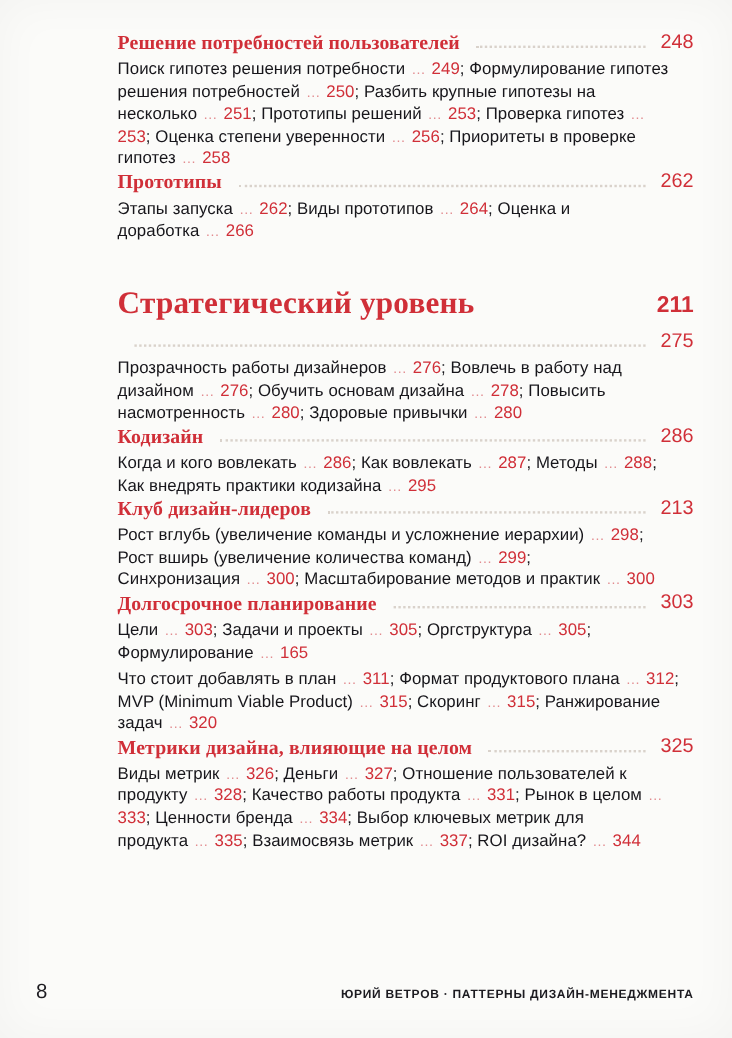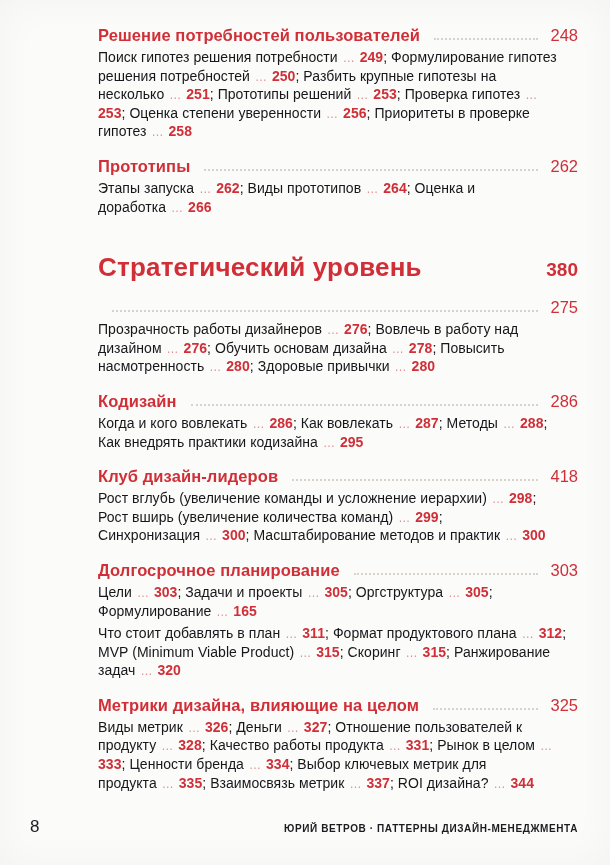--- a/index.html
+++ b/index.html
@@ -19,35 +19,35 @@
   .page{
     position:relative;
     width:610px;height:865px;
     padding:26px 32px 0 98px;
     box-shadow:inset 0 0 40px rgba(0,0,0,0.035);
   }
   
   .hrow{
     display:flex;
     align-items:flex-end;
-    margin-top:15px;
   }
   .hrow:first-child{margin-top:0;}
   .hrow .title{
     font-weight:700;
     color:var(--accent);
     white-space:pre-line;
     letter-spacing:.1px;
+    font-family:Liberation Serif, serif;
   }
   .section .title{font-size:16.5px;line-height:19px;}
   .section .pnum{
     font-weight:400;color:var(--accent);
     font-size:16.5px;line-height:19px;
   }
-  .chapter{margin-top:36px;margin-bottom:16px;align-items:flex-end;}
+  .chapter{margin-top:36px;margin-bottom:8px;align-items:flex-end;}
   .chapter .title{font-size:26px;line-height:29px;letter-spacing:.2px;}
   .chapter .pnum{
     font-weight:700;color:var(--accent);
     font-size:19px;line-height:24px;
   }
   .leader{
     flex:1;
     border-bottom:2px dotted var(--leader);
     margin:0 12px 5px 14px;
     min-width:18px;
@@ -61,21 +61,21 @@
     margin-top:4px;
     color:var(--ink);
     letter-spacing:.05px;
   }
   .sep{
     color:var(--sepdots);
     font-size:12px;
     padding:0 4px 0 5px;
     letter-spacing:1px;
   }
-  .ipg{color:var(--accent);font-weight:bold;}
+  .ipg{color:var(--accent);}
   
   .footer{
     position:absolute;
     left:30px;right:32px;bottom:28px;
     display:flex;
     align-items:baseline;
     justify-content:space-between;
   }
   .folio{font-size:17px;color:#1c1b20;}
   .running-title{
@@ -99,37 +99,37 @@
       <p class="items"><span class="lbl">Поиск гипотез решения потребности</span><span class="sep">…</span><span class="ipg">249</span>; <span class="lbl">Формулирование гипотез решения потребностей</span><span class="sep">…</span><span class="ipg">250</span>; <span class="lbl">Разбить крупные гипотезы на несколько</span><span class="sep">…</span><span class="ipg">251</span>; <span class="lbl">Прототипы решений</span><span class="sep">…</span><span class="ipg">253</span>; <span class="lbl">Проверка гипотез</span><span class="sep">…</span><span class="ipg">253</span>; <span class="lbl">Оценка степени уверенности</span><span class="sep">…</span><span class="ipg">256</span>; <span class="lbl">Приоритеты в проверке гипотез</span><span class="sep">…</span><span class="ipg">258</span></p>
       <div class="hrow section">
         <span class="title">Прототипы</span>
         <div class="leader"></div>
         <span class="pnum">262</span>
       </div>
       <p class="items"><span class="lbl">Этапы запуска</span><span class="sep">…</span><span class="ipg">262</span>; <span class="lbl">Виды прототипов</span><span class="sep">…</span><span class="ipg">264</span>; <span class="lbl">Оценка и доработка</span><span class="sep">…</span><span class="ipg">266</span></p>
       <div class="hrow chapter">
         <span class="title">Стратегический уровень</span>
         <div class="spacer"></div>
-        <span class="pnum">380</span>
+        <span class="pnum">211</span>
       </div>
       <div class="hrow section">
         <div class="leader"></div>
         <span class="pnum">275</span>
       </div>
       <p class="items"><span class="lbl">Прозрачность работы дизайнеров</span><span class="sep">…</span><span class="ipg">276</span>; <span class="lbl">Вовлечь в работу над дизайном</span><span class="sep">…</span><span class="ipg">276</span>; <span class="lbl">Обучить основам дизайна</span><span class="sep">…</span><span class="ipg">278</span>; <span class="lbl">Повысить насмотренность</span><span class="sep">…</span><span class="ipg">280</span>; <span class="lbl">Здоровые привычки</span><span class="sep">…</span><span class="ipg">280</span></p>
       <div class="hrow section">
         <span class="title">Кодизайн</span>
         <div class="leader"></div>
         <span class="pnum">286</span>
       </div>
       <p class="items"><span class="lbl">Когда и кого вовлекать</span><span class="sep">…</span><span class="ipg">286</span>; <span class="lbl">Как вовлекать</span><span class="sep">…</span><span class="ipg">287</span>; <span class="lbl">Методы</span><span class="sep">…</span><span class="ipg">288</span>; <span class="lbl">Как внедрять практики кодизайна</span><span class="sep">…</span><span class="ipg">295</span></p>
       <div class="hrow section">
         <span class="title">Клуб дизайн-лидеров</span>
         <div class="leader"></div>
-        <span class="pnum">418</span>
+        <span class="pnum">213</span>
       </div>
       <p class="items"><span class="lbl">Рост вглубь (увеличение команды и усложнение иерархии)</span><span class="sep">…</span><span class="ipg">298</span>; <span class="lbl">Рост вширь (увеличение количества команд)</span><span class="sep">…</span><span class="ipg">299</span>; <span class="lbl">Синхронизация</span><span class="sep">…</span><span class="ipg">300</span>; <span class="lbl">Масштабирование методов и практик</span><span class="sep">…</span><span class="ipg">300</span></p>
       <div class="hrow section">
         <span class="title">Долгосрочное планирование</span>
         <div class="leader"></div>
         <span class="pnum">303</span>
       </div>
       <p class="items"><span class="lbl">Цели</span><span class="sep">…</span><span class="ipg">303</span>; <span class="lbl">Задачи и проекты</span><span class="sep">…</span><span class="ipg">305</span>; <span class="lbl">Оргструктура</span><span class="sep">…</span><span class="ipg">305</span>; <span class="lbl">Формулирование</span><span class="sep">…</span><span class="ipg">165</span></p>
       <p class="items"><span class="lbl">Что стоит добавлять в план</span><span class="sep">…</span><span class="ipg">311</span>; <span class="lbl">Формат продуктового плана</span><span class="sep">…</span><span class="ipg">312</span>; <span class="lbl">MVP (Minimum Viable Product)</span><span class="sep">…</span><span class="ipg">315</span>; <span class="lbl">Скоринг</span><span class="sep">…</span><span class="ipg">315</span>; <span class="lbl">Ранжирование задач</span><span class="sep">…</span><span class="ipg">320</span></p>
       <div class="hrow section">

